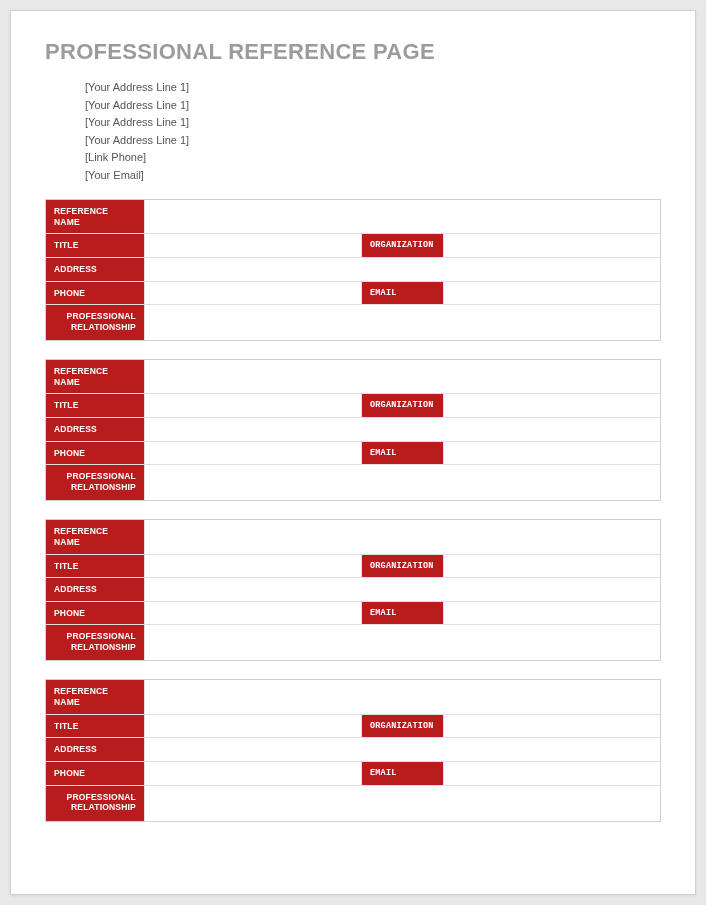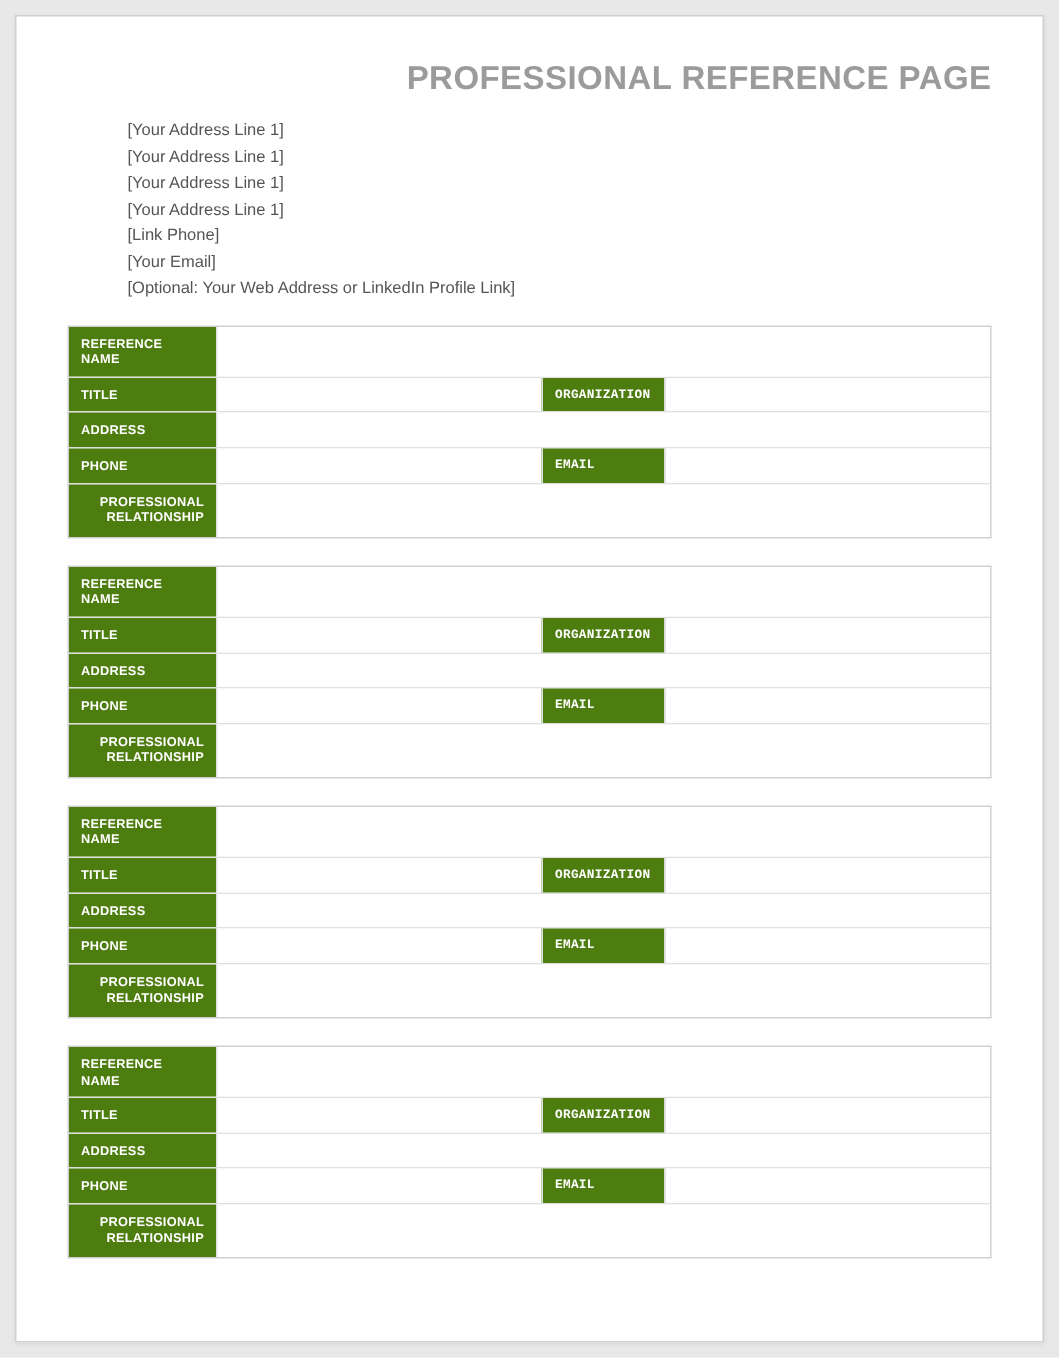--- a/index.html
+++ b/index.html
@@ -17,21 +17,20 @@
     border: 1px solid #d0d0d0;
     box-shadow: 0 1px 3px rgba(0,0,0,0.08);
     padding: 28px 34px 30px 34px;
   }
   .page-title {
     font-size: 22px;
     font-weight: 700;
     letter-spacing: 0.3px;
     color: #9b9b9b;
     margin-bottom: 14px;
-    text-align: right;
   }
   .indent {
     padding-left: 22px;
   }
   .section-label {
     font-size: 11px;
     font-weight: 700;
     color: #888888;
     letter-spacing: 0.2px;
     margin-bottom: 6px;
@@ -49,21 +48,21 @@
     margin-bottom: 18px;
   }
   .ref-row {
     display: flex;
     min-height: 22px;
     border-top: 1px solid #e0e0e0;
   }
   .ref-row:first-child { border-top: none; }
   .ref-row.tall { min-height: 36px; text-align: right; }
   .label-cell {
-    background: #4d7c0f;
+    background: #b91c1c;
     color: #ffffff;
     font-size: 8.5px;
     font-weight: 700;
     letter-spacing: 0.2px;
     padding: 6px 8px 6px 8px;
     display: flex;
     align-items: flex-start;
     line-height: 1.25;
   }
   .label-cell.side { width: 98px; flex: 0 0 98px; }
@@ -83,21 +82,20 @@
   <h1 class="page-title">PROFESSIONAL REFERENCE PAGE</h1>
 
   <div class="indent">
     <div class="address-lines">
       <div>[Your Address Line 1]</div>
       <div>[Your Address Line 1]</div>
       <div>[Your Address Line 1]</div>
       <div>[Your Address Line 1]</div>
       <div>[Link Phone]</div>
       <div>[Your Email]</div>
-      <div>[Optional: Your Web Address or LinkedIn Profile Link]</div>
     </div>
   </div>
 
   <div id="tables-container">
       <div class="ref-table">
         <div class="ref-row">
           <div class="label-cell side">REFERENCE NAME</div>
           <div class="input-cell"></div>
         </div>
         <div class="ref-row">

